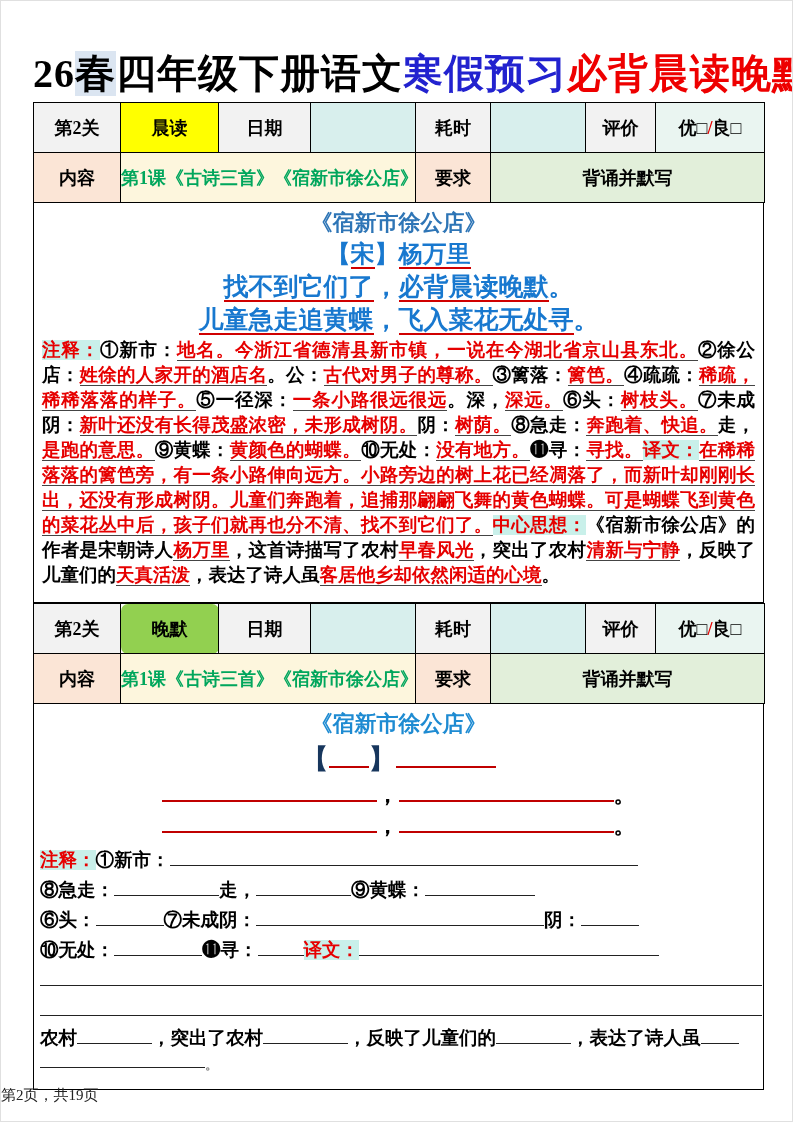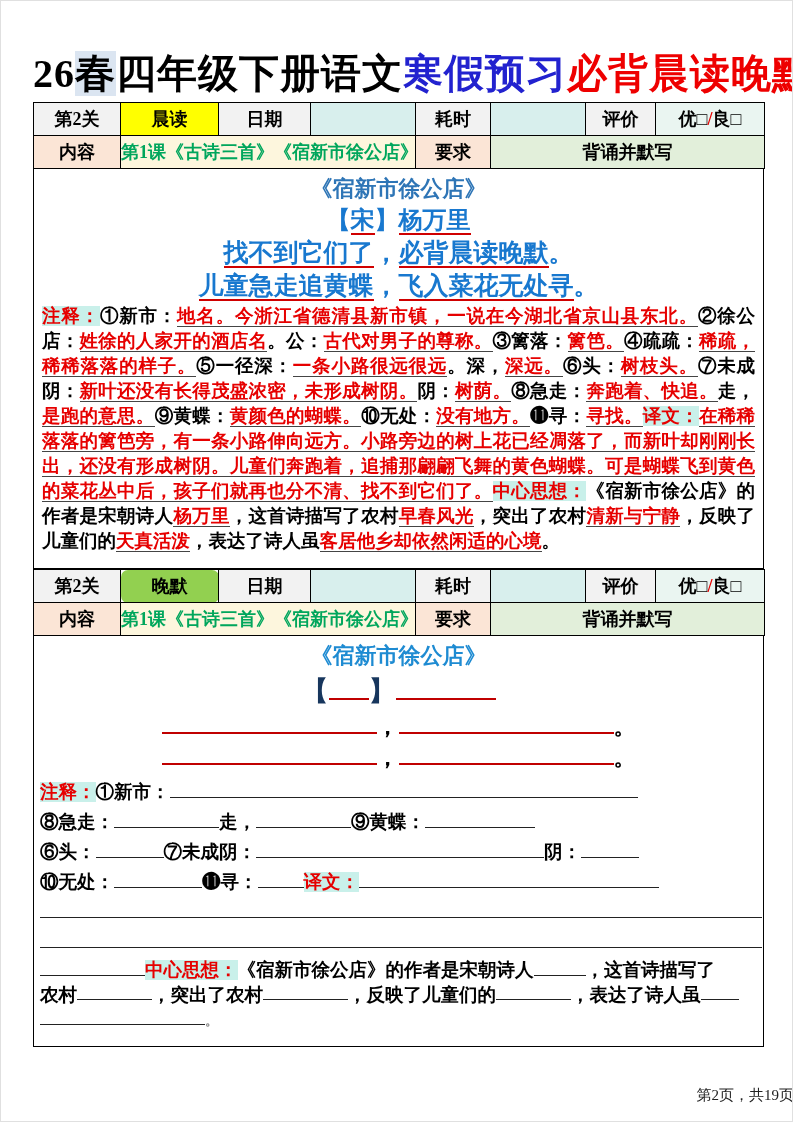--- a/index.html
+++ b/index.html
@@ -12,21 +12,21 @@
   
   .main-title { margin-top:50px; text-align:center; font-size:40px; font-weight:bold;
                 letter-spacing:1px; line-height:1.15; white-space:nowrap; }
   .tk { color:#000; }
   .thl { background:#dbe5f1; }
   .tb { color:#2222cf; }
   .tr { color:#ee0000; }
 
   
   table.sched { border-collapse:collapse; width:731px; table-layout:fixed; margin-top:5px; }
-  table.sched td { border:1.5px solid #000; height:33px; text-align:center;
+  table.sched td { border:1.5px solid #000; height:50px; text-align:center;
                    font-weight:bold; font-size:18px; overflow:hidden; white-space:nowrap; }
   .bg-gray { background:#f2f2f2; }
   .bg-yellow { background:#ffff00; }
   .bg-green { background:#92d050;border-radius:7px; }
   .bg-cyan { background:#d8efed; }
   .bg-grade { background:#eaf5f1; }
   .bg-peach { background:#fbe5d6; }
   .bg-paleyellow { background:#fdf6dd; }
   .bg-palegreen { background:#e2efda; }
   .content-green { color:#00a65c; font-size:17px; }
@@ -55,21 +55,21 @@
   .blankr { border-bottom:2px solid #c00000; }
   .w-author-line { line-height:40px; font-size:27px; }
   .w-poem-line { text-align:center; font-size:22px; font-weight:bold; line-height:31px; }
   .w-poem-line .blank { height:1.05em; }
   .wnotes { font-size:18.5px; font-weight:bold; padding:4px 4px 0 4px; }
   .wline { line-height:30px; white-space:nowrap; }
   .wline.tight { line-height:23px; }
   .sm { color:#888; font-size:13px; }
 
   
-  .footer { position:absolute; left:0; width:793px; top:1085px; text-align:right;
+  .footer { position:absolute; left:0; width:793px; top:1085px; text-align:left;
             font-size:15px; color:#222; font-family:"Liberation Serif",serif; }
 </style>
 </head>
 <body>
 
 <div class="page">
   <div class="inner">
 
     <div class="main-title"><span class="tk">26</span><span class="tk thl">春</span><span class="tk">四年级下册语文</span><span class="tb">寒假预习</span><span class="tr">必背晨读晚默</span></div>
 
@@ -148,21 +148,20 @@
       <div class="poem-line w-author-line"><span class="pbk">【</span><span class="blank blankr" style="width: 40px;"></span><span class="pbk">】</span><span class="blank blankr" style="width: 100px;"></span></div>
       <div class="w-poem-line"><span class="blank blankr" style="width: 215px;"></span><span class="">，</span><span class="blank blankr" style="width: 215px;"></span><span class="">。</span></div>
       <div class="w-poem-line"><span class="blank blankr" style="width: 215px;"></span><span class="">，</span><span class="blank blankr" style="width: 215px;"></span><span class="">。</span></div>
       <div class="wnotes">
         <div class="wline"><span class="hl">注释：</span><span class="">①新市：</span><span class="blank" style="width: 468px;"></span></div>
         <div class="wline"><span class="">⑧急走：</span><span class="blank" style="width: 105px;"></span><span class="">走，</span><span class="blank" style="width: 95px;"></span><span class="">⑨黄蝶：</span><span class="blank" style="width: 110px;"></span></div>
         <div class="wline"><span class="">⑥头：</span><span class="blank" style="width: 68px;"></span><span class="">⑦未成阴：</span><span class="blank" style="width: 288px;"></span><span class="">阴：</span><span class="blank" style="width: 58px;"></span></div>
         <div class="wline"><span class="">⑩无处：</span><span class="blank" style="width: 88px;"></span><span class="">⓫寻：</span><span class="blank" style="width: 46px;"></span><span class="hl">译文：</span><span class="blank" style="width: 300px;"></span></div>
         <div class="wline"><span class="blank" style="width: 722px;"></span></div>
         <div class="wline"><span class="blank" style="width: 722px;"></span></div>
-        <div class="wline tight"><span class="blank" style="width: 105px;"></span><span class="hl">中心思想：</span><span class="">《宿新市徐公店》的作者是宋朝诗人</span><span class="blank" style="width: 52px;"></span><span class="">，这首诗描写了</span></div>
         <div class="wline tight"><span class="">农村</span><span class="blank" style="width: 75px;"></span><span class="">，突出了农村</span><span class="blank" style="width: 85px;"></span><span class="">，反映了儿童们的</span><span class="blank" style="width: 75px;"></span><span class="">，表达了诗人虽</span><span class="blank" style="width: 38px;"></span></div>
         <div class="wline tight"><span class="blank" style="width: 165px;"></span><span class="sm">。</span></div>
       </div>
     </div>
 
   </div>
 
   <div class="footer">第2页，共19页</div>
 </div>
 

